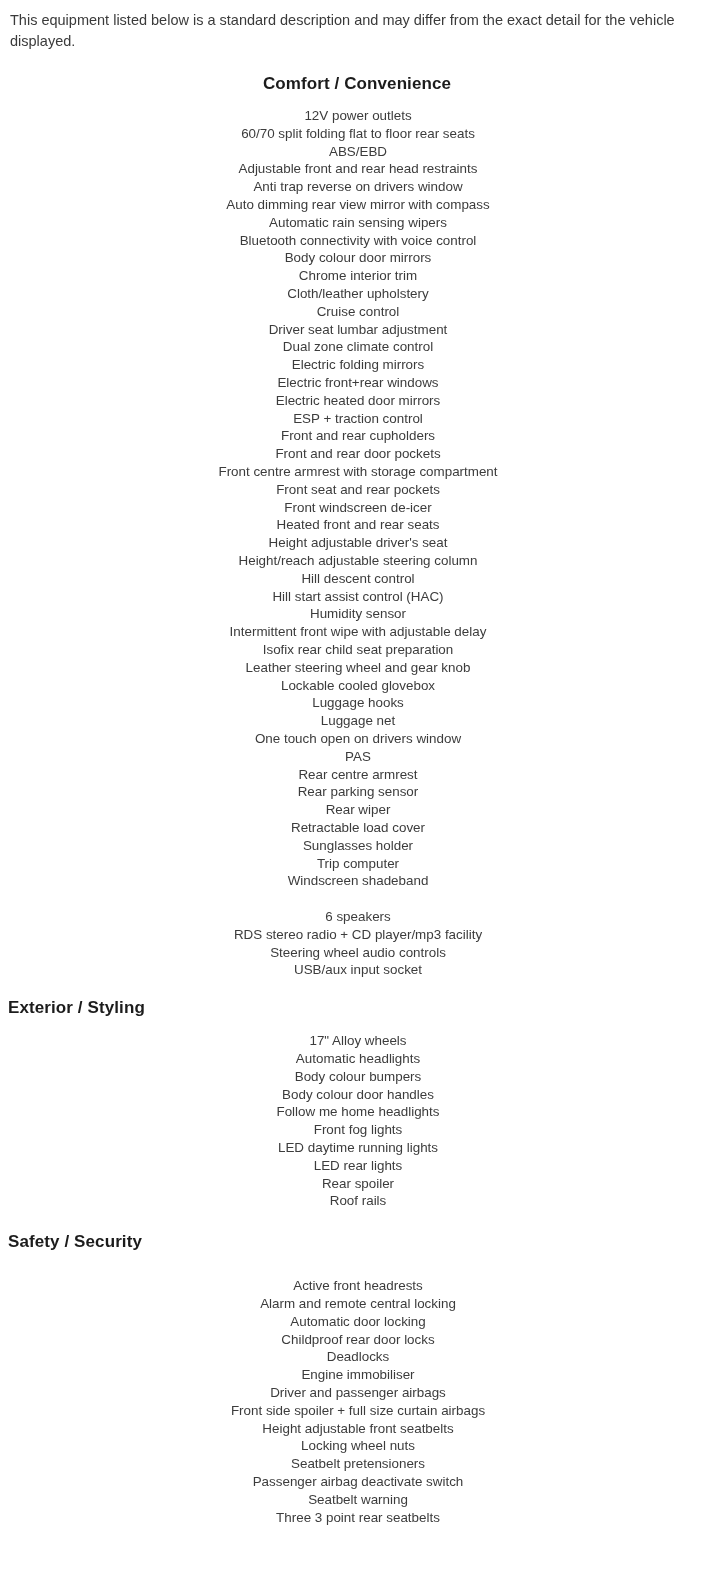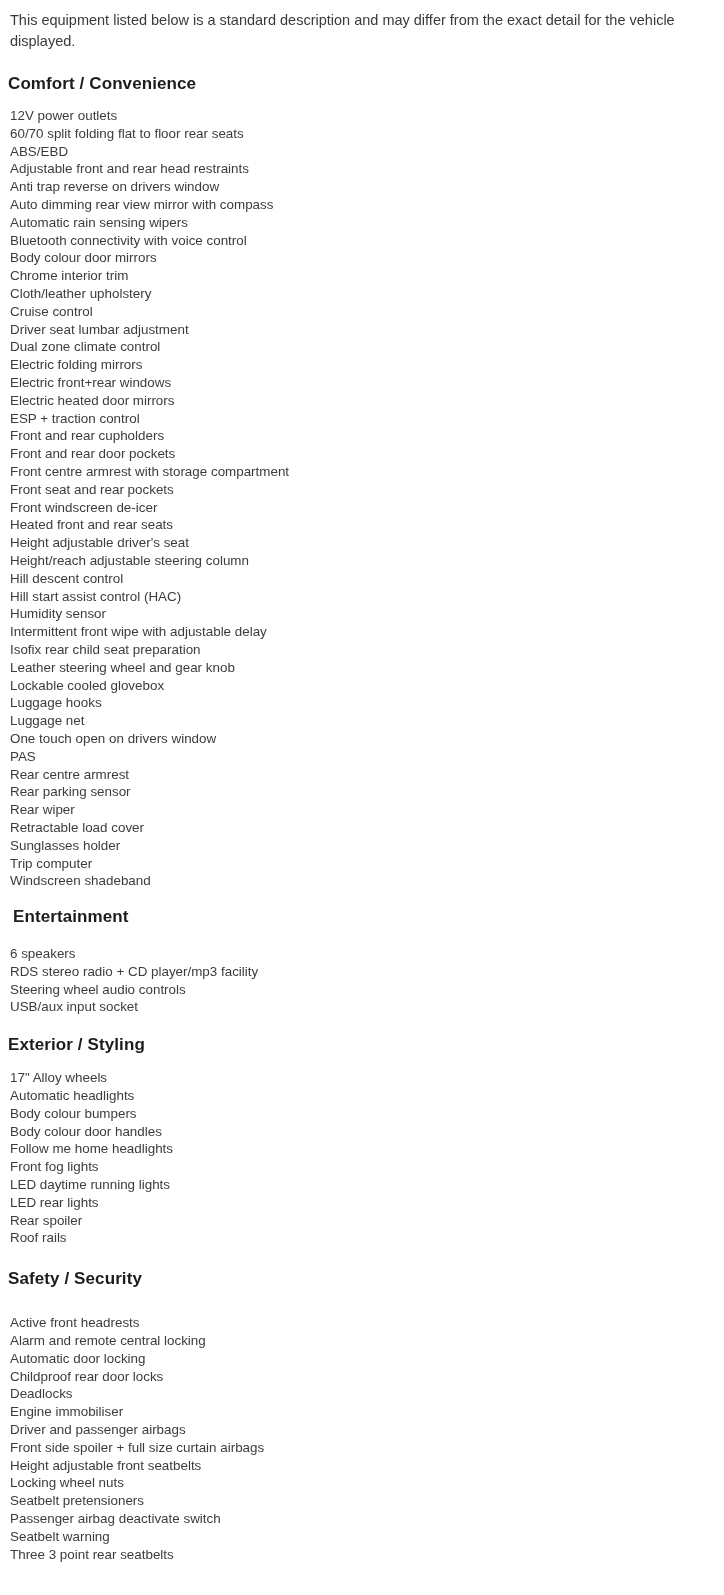--- a/index.html
+++ b/index.html
@@ -34,30 +34,31 @@
     color: #1c1c1c;
     letter-spacing: 0.1px;
   }
   .section-title.indent {
     padding-left: 5px;
   }
   .features {
     list-style: none;
     margin: 0;
     padding: 0;
+    text-align: center;
   }
   .features li {
     font-size: 13.4px;
     line-height: 17.8px;
     color: #3c3c3c;
     padding: 0 0 0 2px;
     white-space: nowrap;
   }
   
-  .sec-comfort .section-title { margin: 22px 0 8px 0; }
+  .sec-comfort .section-title { margin: 22px 0 8px 0; text-align: center; }
   .sec-comfort .features { margin-top: 13px; }
 
   .sec-entertainment .section-title { margin: 17px 0 0 0; }
   .sec-entertainment .features { margin-top: 18px; }
 
   .sec-exterior .section-title { margin: 19px 0 0 0; }
   .sec-exterior .features { margin-top: 14px; }
 
   .sec-safety .section-title { margin: 22px 0 0 0; }
   .sec-safety .features { margin-top: 25px; }
@@ -113,21 +114,20 @@
       <li>Rear parking sensor</li>
       <li>Rear wiper</li>
       <li>Retractable load cover</li>
       <li>Sunglasses holder</li>
       <li>Trip computer</li>
       <li>Windscreen shadeband</li>
     </ul>
   </div>
 
   <div class="section sec-entertainment">
-    <div class="section-title indent">Entertainment</div>
     <ul class="features">
       <li>6 speakers</li>
       <li>RDS stereo radio + CD player/mp3 facility</li>
       <li>Steering wheel audio controls</li>
       <li>USB/aux input socket</li>
     </ul>
   </div>
 
   <div class="section sec-exterior">
     <div class="section-title">Exterior / Styling</div>

